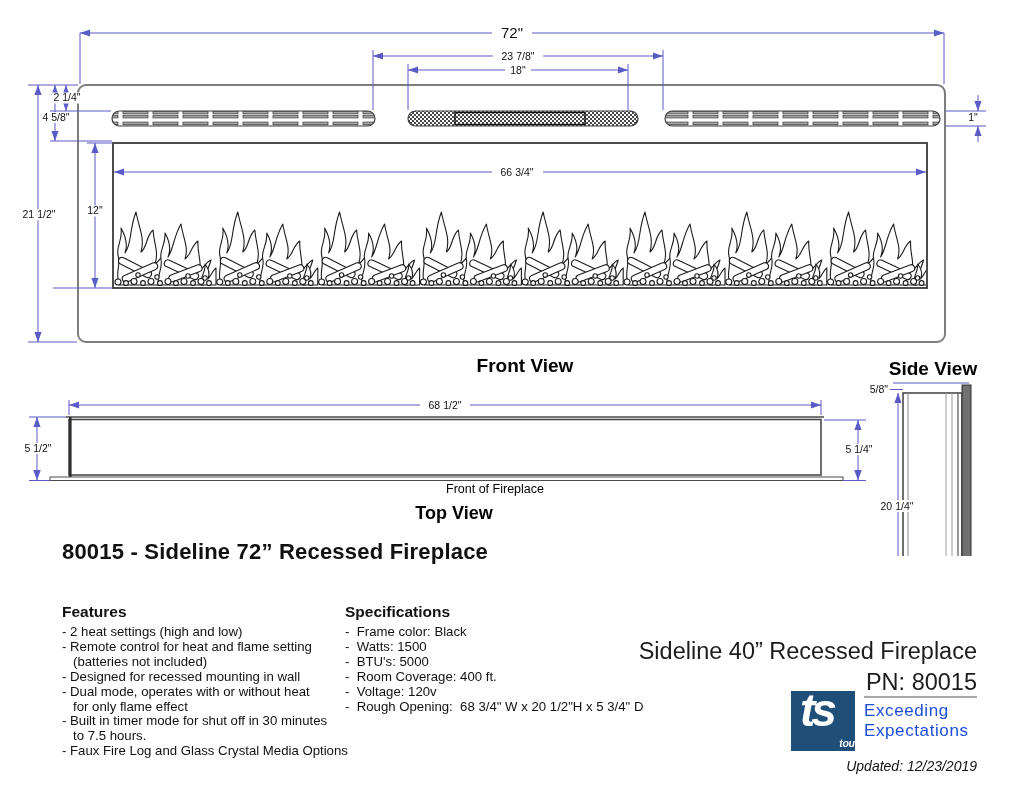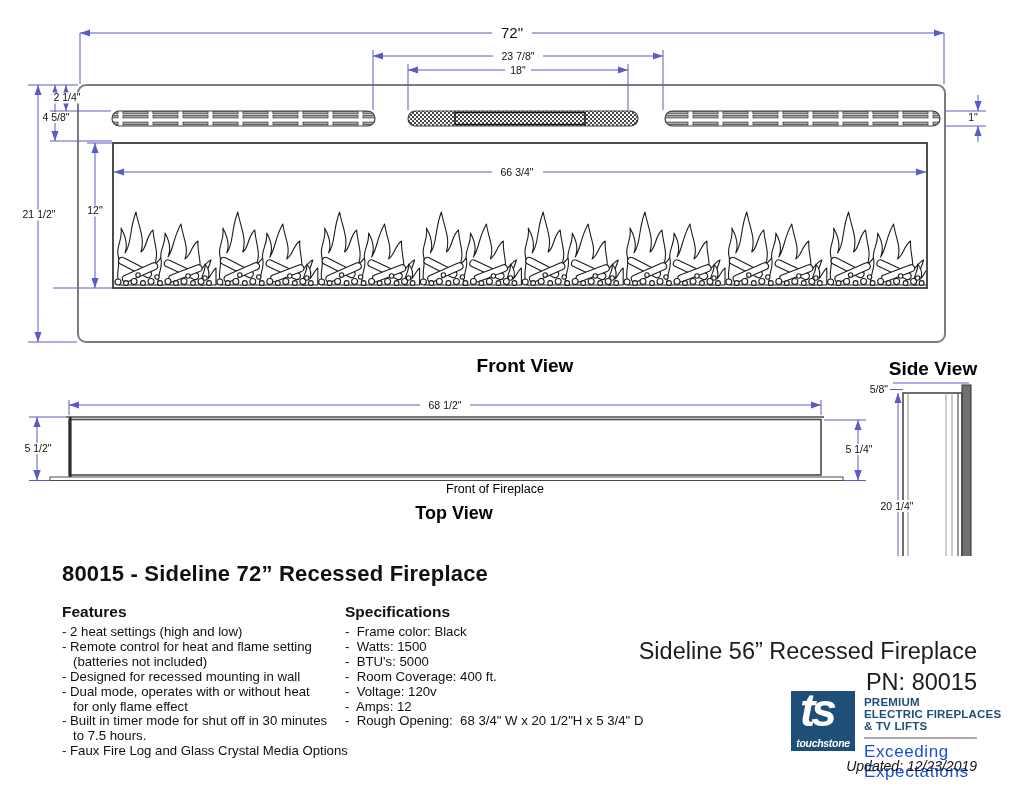--- a/index.html
+++ b/index.html
@@ -4,36 +4,36 @@
 <style>
   html,body{margin:0;padding:0;background:#fff;}
   body{width:1024px;height:791px;position:relative;overflow:hidden;
        font-family:"Liberation Sans",sans-serif;color:#111;}
   svg text{font-family:"Liberation Sans",sans-serif;}
   .dimtxt{font-size:10.5px;fill:#111;}
   .viewlbl{font-size:19px;font-weight:bold;fill:#000;}
   .caption{font-size:12.5px;fill:#000;}
 
   .abs{position:absolute;}
-  .sheet-title{left:62px;top:561px;font-size:22px;font-weight:bold;letter-spacing:.2px;}
+  .sheet-title{left:62px;top:539px;font-size:22px;font-weight:bold;letter-spacing:.2px;}
   .col{top:603px;}
   .col h3{margin:0 0 4px 0;font-size:15.5px;font-weight:bold;}
   .col ul{margin:0;padding:0;list-style:none;}
   .col li{font-size:13.2px;line-height:14.9px;white-space:pre-wrap;}
   .features-col{left:62px;width:292px;}
   .specs-col{left:345px;width:310px;}
 
   .right-product{right:47px;top:636px;text-align:right;font-size:23.5px;line-height:31px;color:#1c1c1c;}
 
   .logo-row{left:791px;top:691px;display:flex;gap:9px;align-items:flex-start;}
   .logo-box{width:64px;height:60px;background:#1F4E79;position:relative;flex:0 0 auto;}
   .logo-ts{position:absolute;top:-8px;left:9px;font-size:46px;font-style:italic;
            font-weight:bold;color:#fff;letter-spacing:-4px;}
   .logo-word{position:absolute;bottom:2px;width:100%;text-align:center;font-size:10.5px;
-             font-style:italic;font-weight:bold;color:#fff;letter-spacing:-.3px;}
+             font-style:italic;font-weight:bold;color:#fff;letter-spacing:-.3px;padding-left:43px;}
   .logo-lines{padding-top:5px;}
   .logo-lines div{font-size:11.5px;font-weight:bold;color:#1F4E79;line-height:12px;letter-spacing:.2px;}
   .logo-divider{width:113px;border-top:2px solid #a9a9a9;margin:5px 0 3px 0;}
   .logo-tagline{font-size:17px;color:#1d4ed8;letter-spacing:.6px;}
 
   .updated{right:47px;top:758px;font-size:14px;font-style:italic;}
 </style>
 </head>
 <body>
 
@@ -239,39 +239,33 @@
 </div>
 
 <div class="abs col specs-col">
   <h3>Specifications</h3>
   <ul>
     <li>-  Frame color: Black</li>
     <li>-  Watts: 1500</li>
     <li>-  BTU's: 5000</li>
     <li>-  Room Coverage: 400 ft.</li>
     <li>-  Voltage: 120v</li>
-    <li>-  Amps: 12</li>
     <li>-  Rough Opening:  68 3/4" W x 20 1/2"H x 5 3/4" D</li>
   </ul>
 </div>
 
 <div class="abs right-product">
-  <div>Sideline 56” Recessed Fireplace</div>
+  <div>Sideline 40” Recessed Fireplace</div>
   <div>PN: 80015</div>
 </div>
 
 <div class="abs logo-row">
   <div class="logo-box">
     <div class="logo-ts">ts</div>
     <div class="logo-word">touchstone</div>
   </div>
   <div class="logo-text">
-    <div class="logo-lines">
-      <div>PREMIUM</div>
-      <div>ELECTRIC FIREPLACES</div>
-      <div>&amp; TV LIFTS</div>
-    </div>
     <div class="logo-divider"></div>
     <div class="logo-tagline">Exceeding Expectations</div>
   </div>
 </div>
 
 <div class="abs updated">Updated: 12/23/2019</div>
 
 </body></html>

